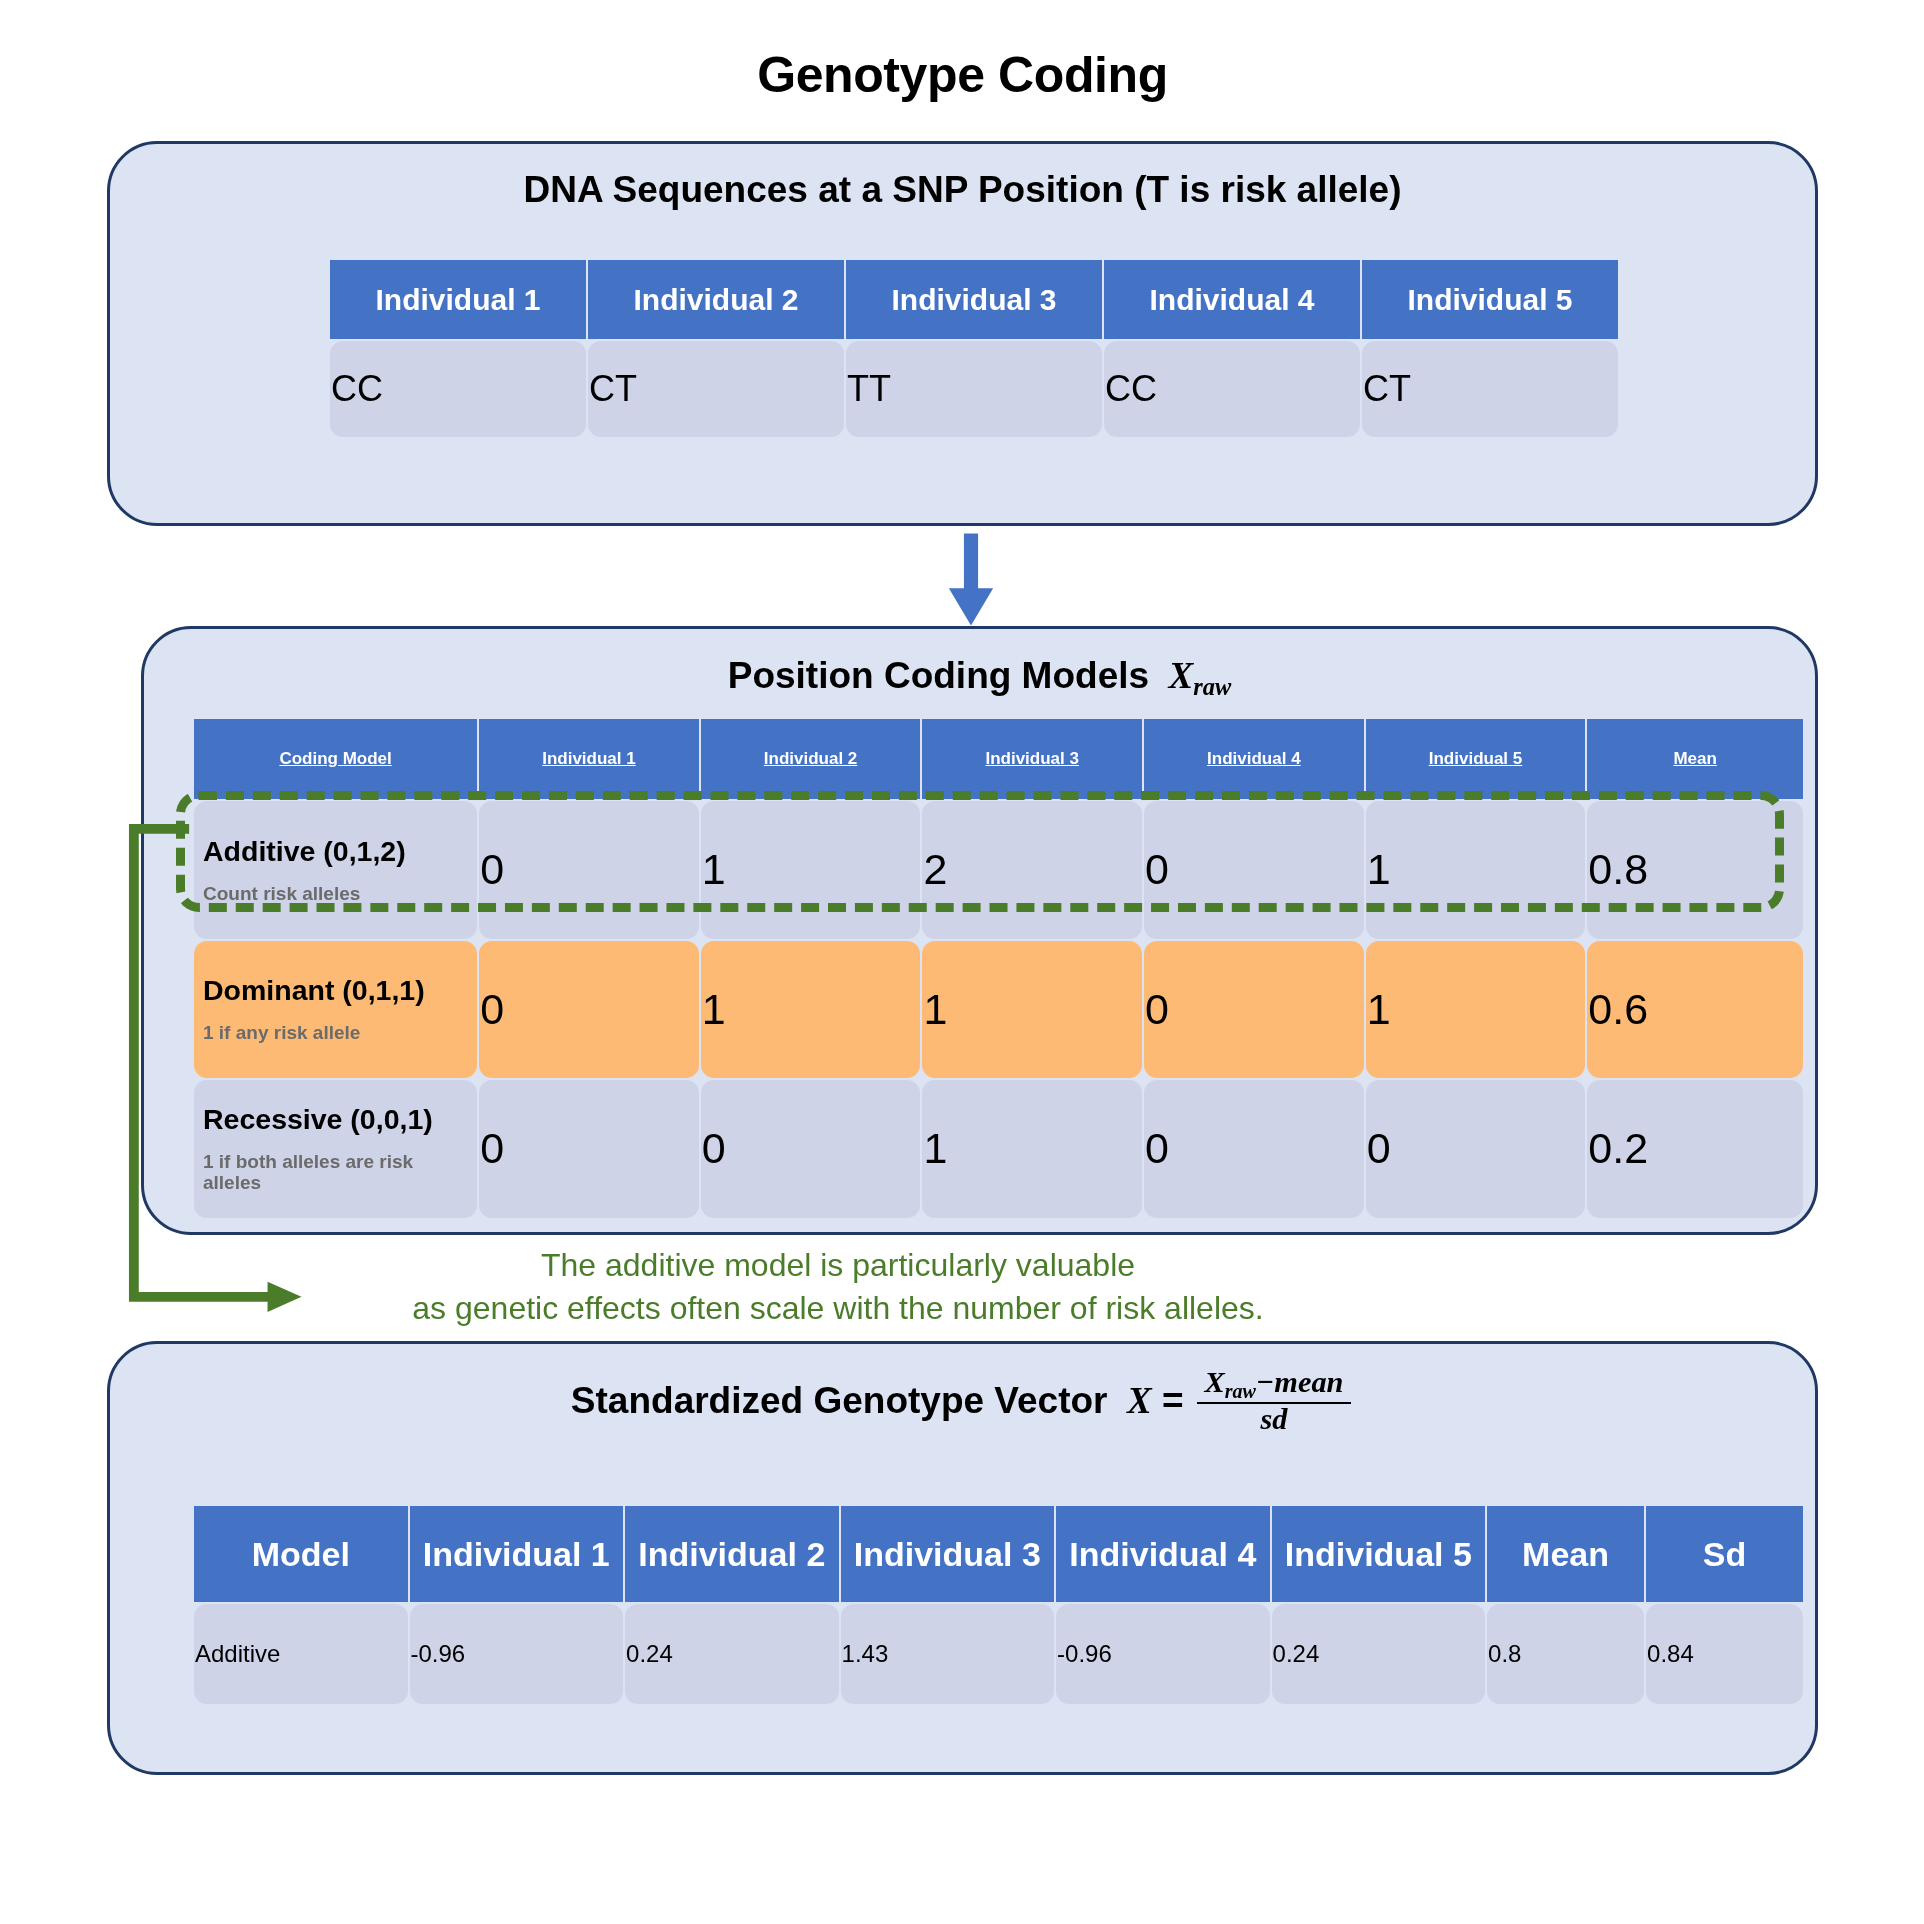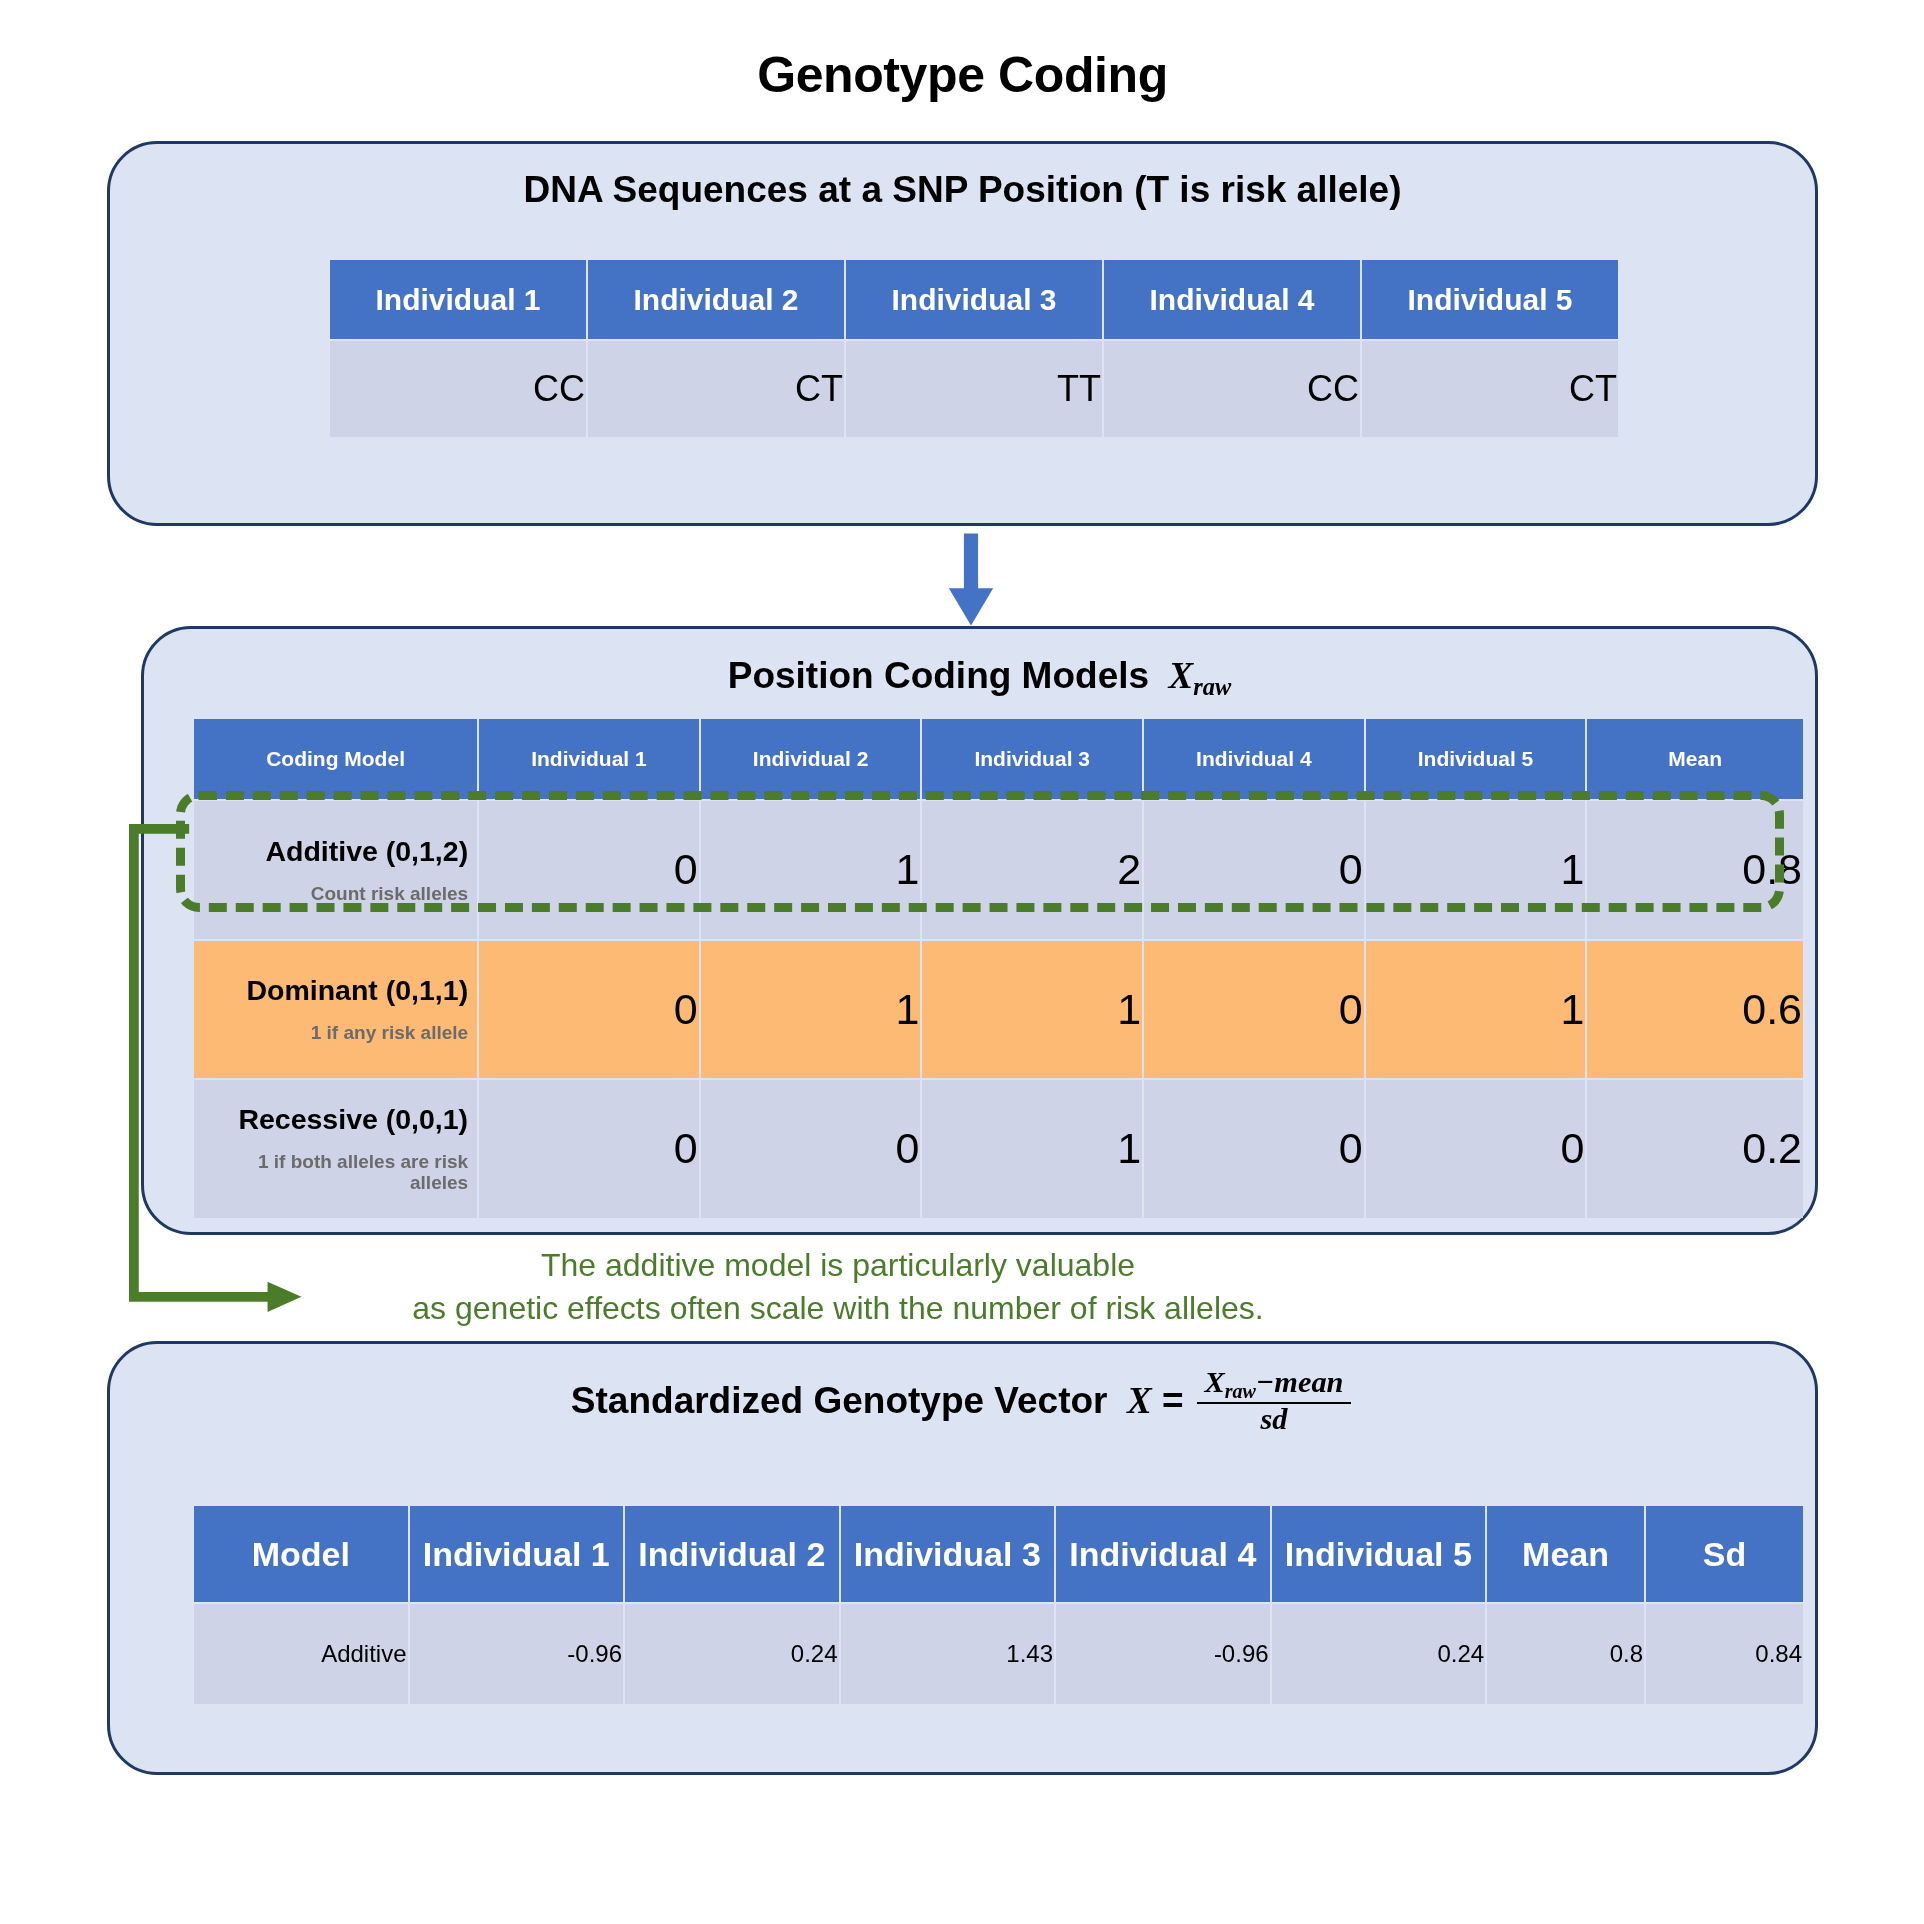--- a/index.html
+++ b/index.html
@@ -55,43 +55,44 @@
     table-layout: fixed;
   }
   table.grid th {
     background: #4472c4;
     color: #ffffff;
     font-weight: bold;
     text-align: center;
     vertical-align: middle;
   }
   table.grid td {
-    text-align: right;
+    text-align: left;
     vertical-align: middle;
     color: #000000;
+    border-radius: 13px;
   }
 
   
   #tbl-dna {
     position: absolute;
     left: 328px;
     top: 258px;
     width: 1292px;
   }
   #tbl-dna th { height: 77px; font-size: 30px; }
   #tbl-dna td { height: 94px; font-size: 36px; background: #ced3e7; }
 
   
   #tbl-models {
     position: absolute;
     left: 192px;
     top: 717px;
     width: 1613px;
   }
-  #tbl-models th { height: 78px; font-size: 21px; }
+  #tbl-models th { height: 78px; font-size: 17px; text-decoration: underline; }
   #tbl-models td { height: 127px; font-size: 43px; }
   #tbl-models tr.row-odd  td { background: #ced3e7; }
   #tbl-models tr.row-even td { background: #fdba74; }
   #tbl-models td.model-cell {
     font-size: 28.5px;
     line-height: 1.12;
     padding: 5.3px 9px;
     color: #000000;
     font-weight: bold;
   }

